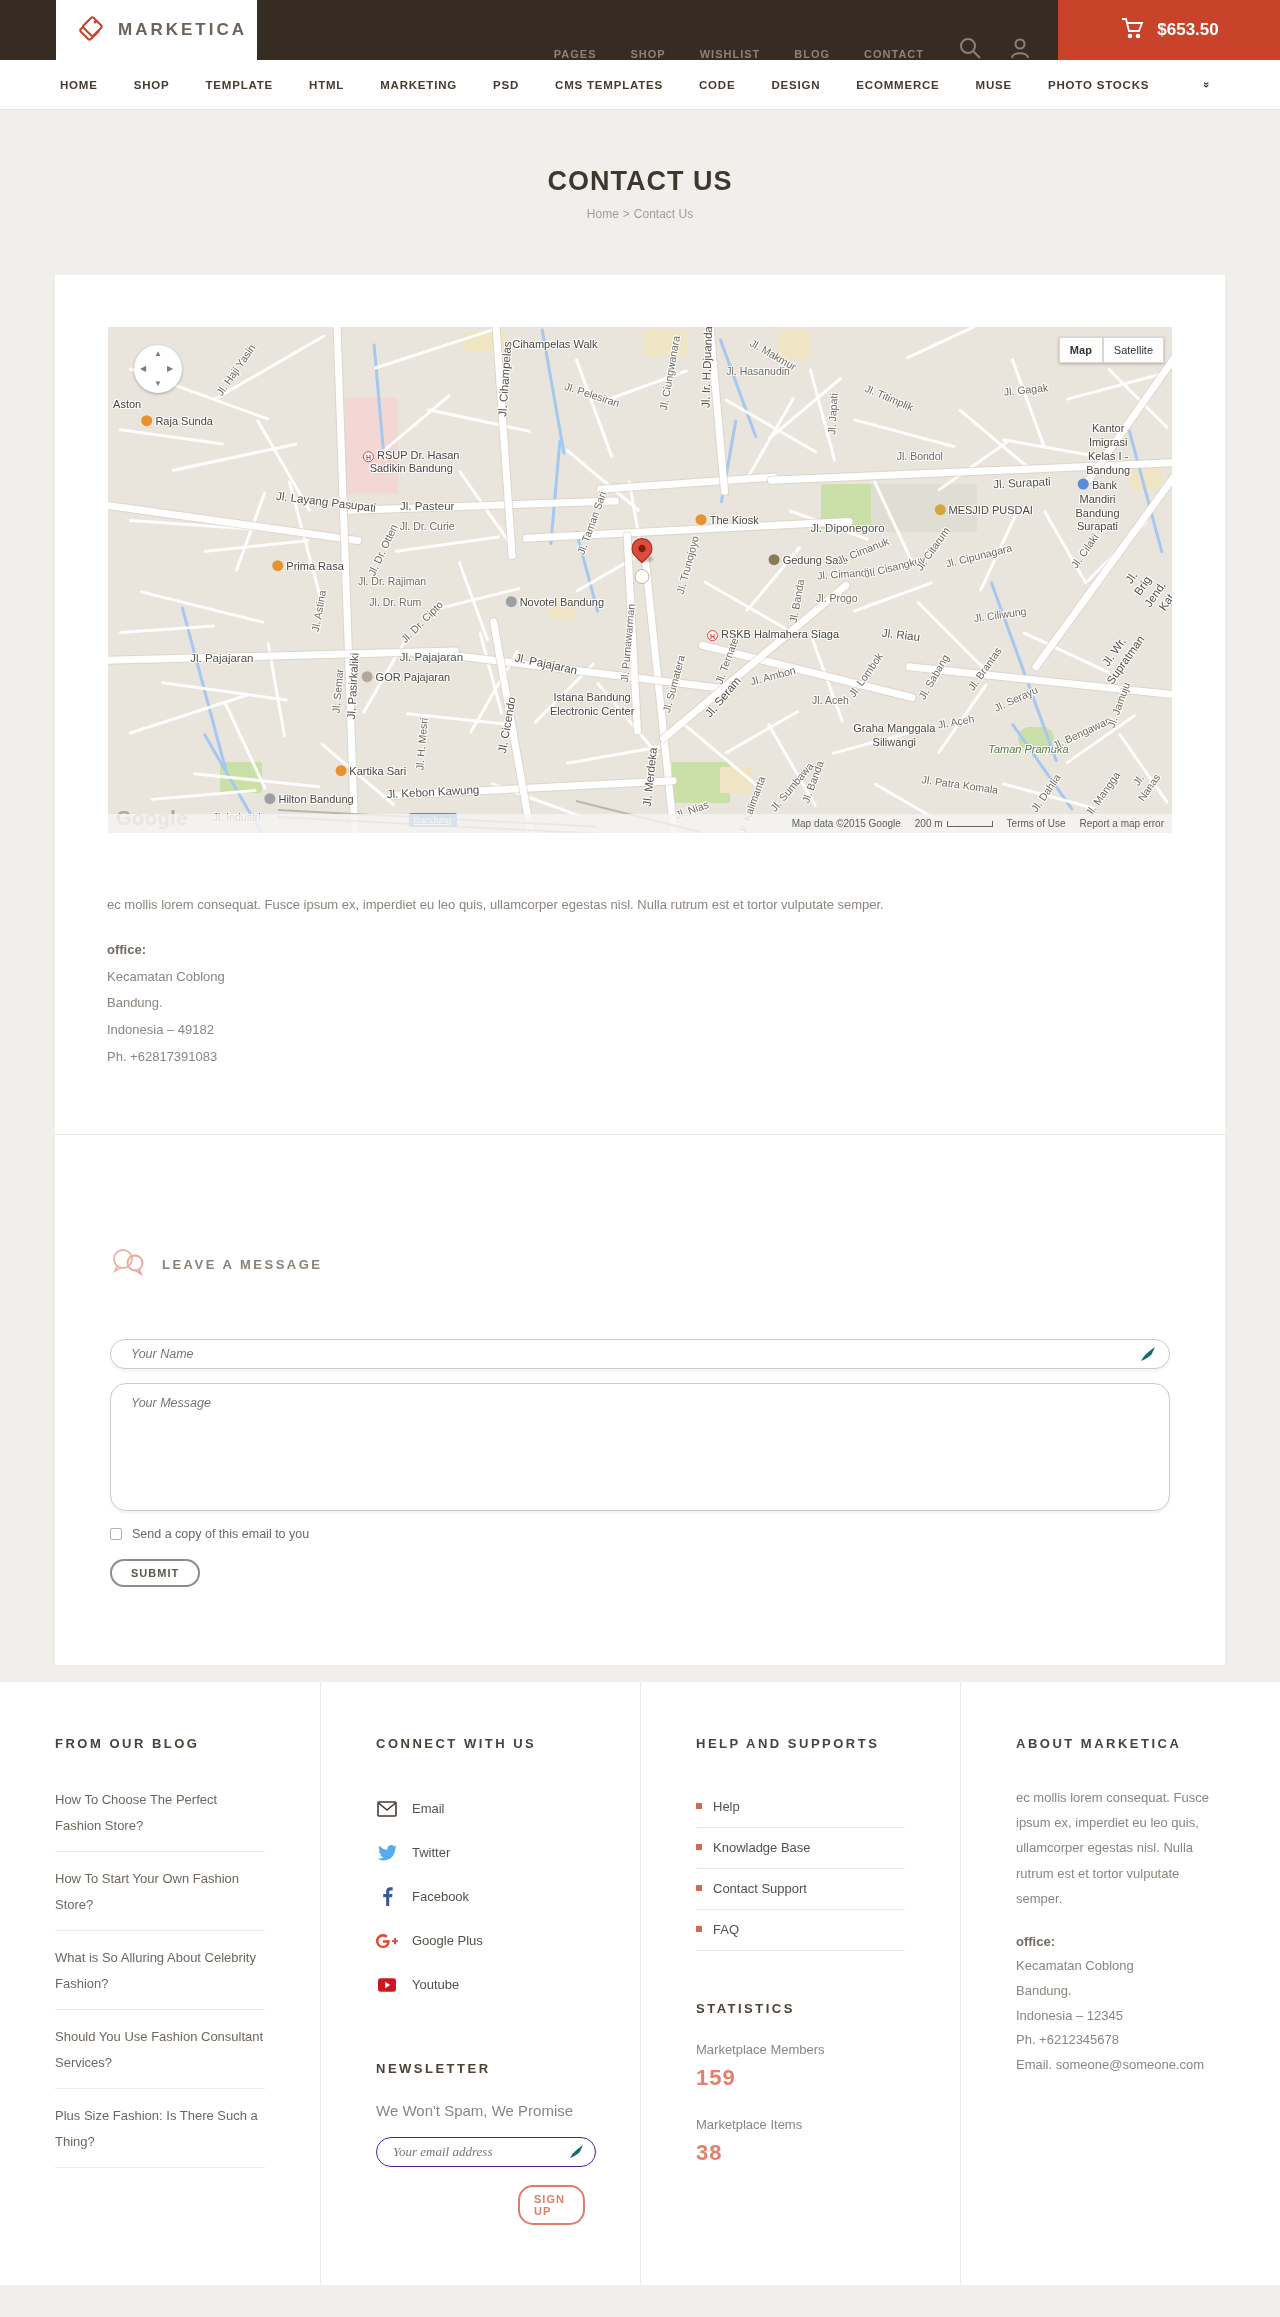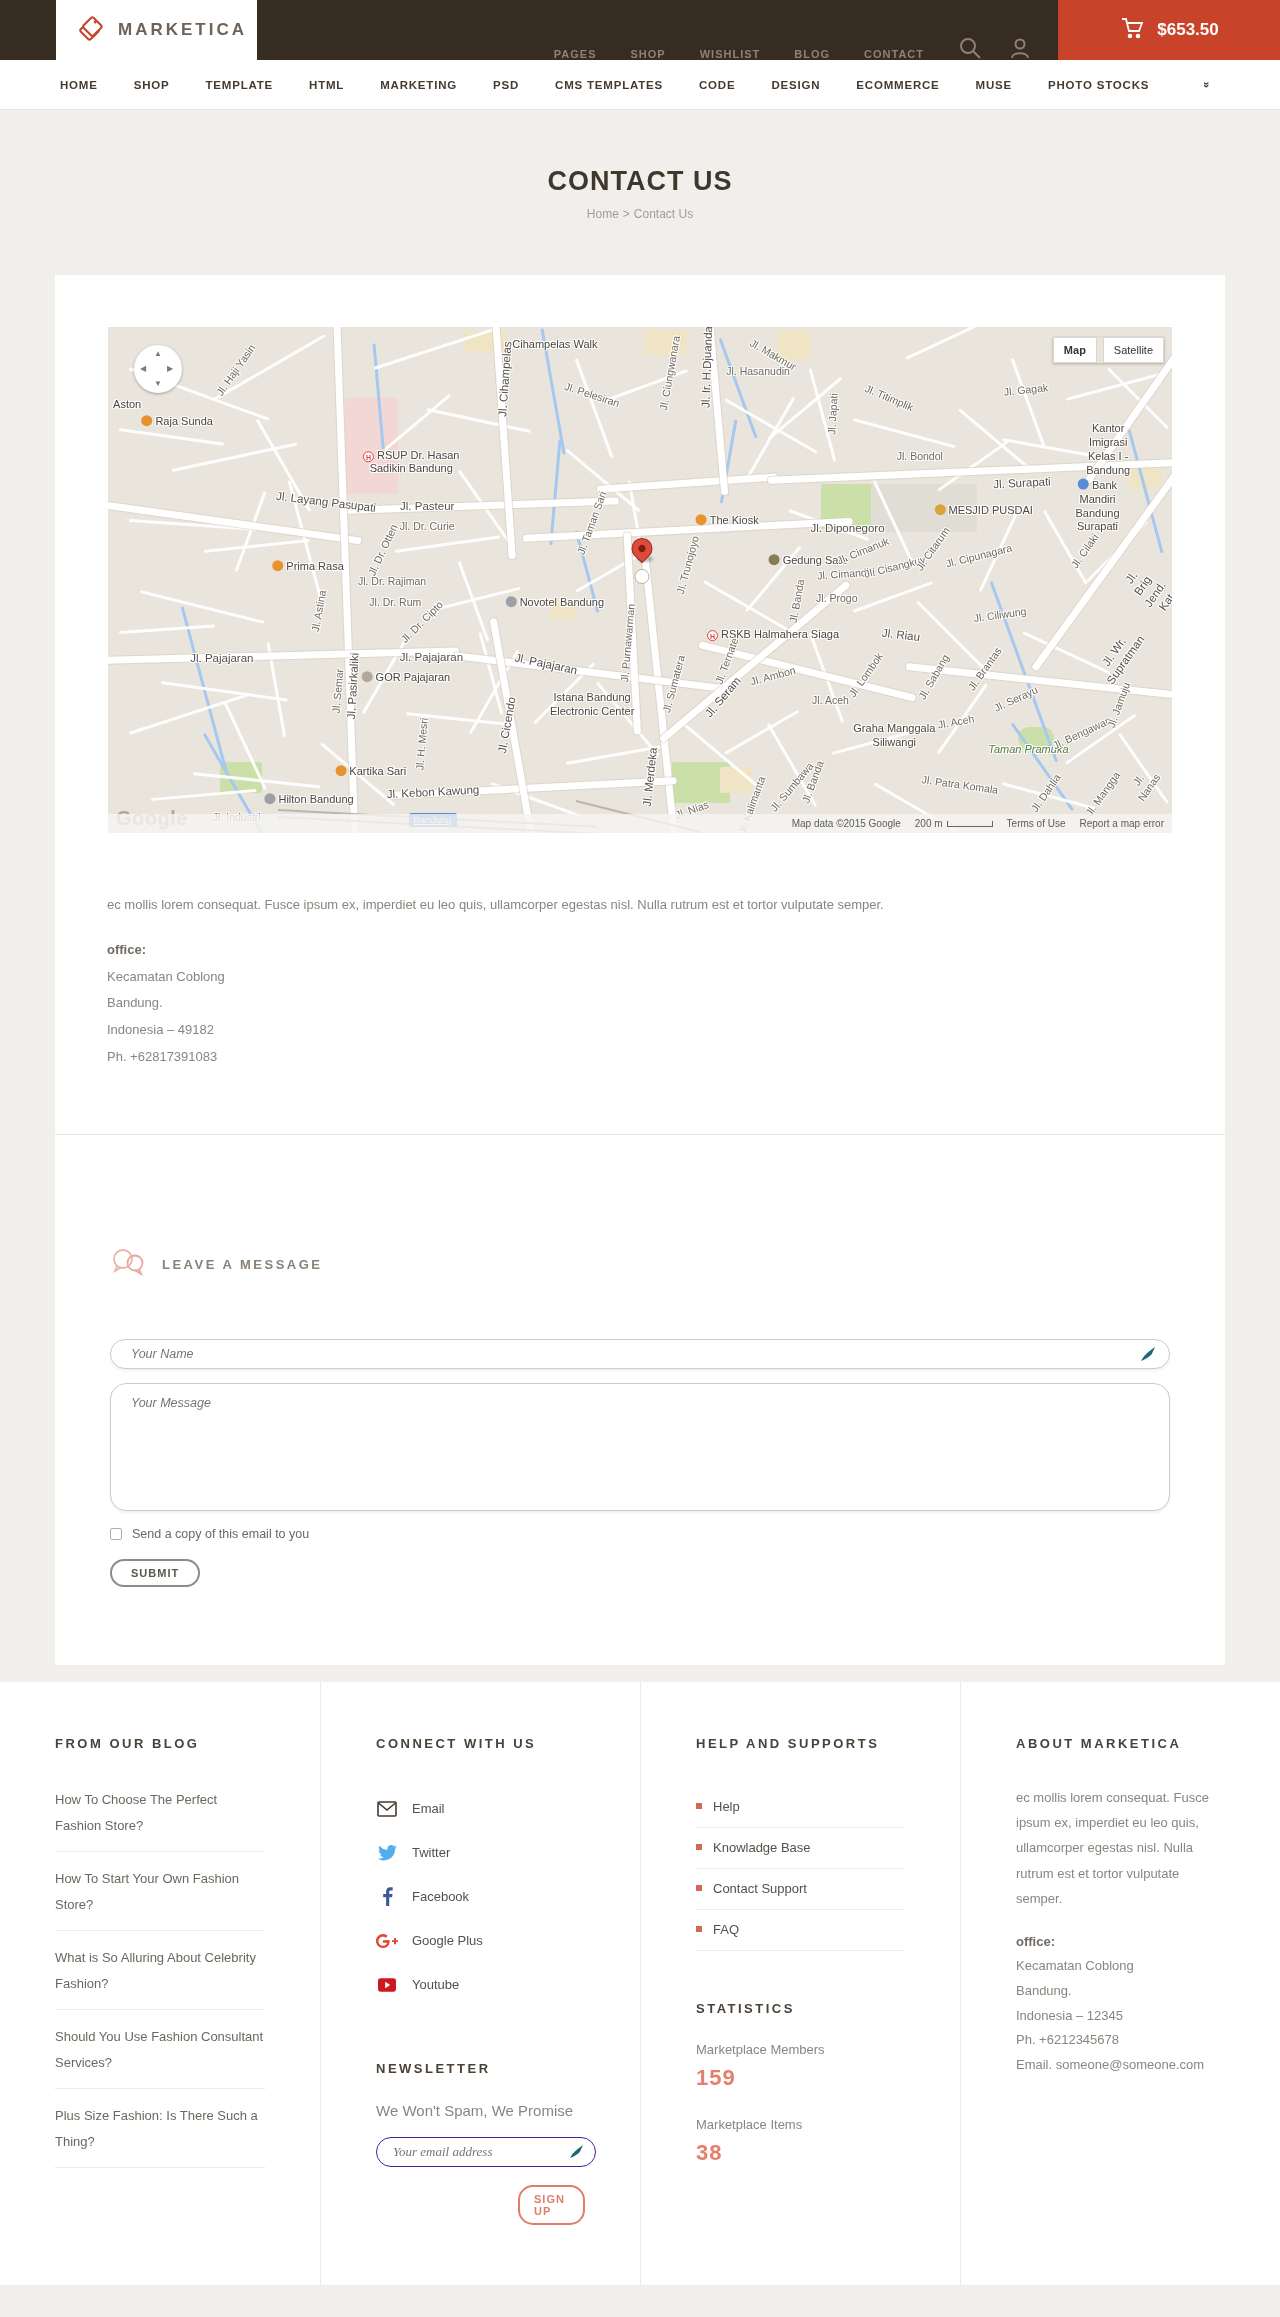--- a/index.html
+++ b/index.html
@@ -48,21 +48,21 @@
   .maplabel.area-lb  { font-size:11px; font-style:italic; color:#567d3e; }
   .poi-dot { display:inline-block; width:11px; height:11px; border-radius:50%; vertical-align:-1px; margin-right:3px;
     font-size:7px; line-height:11px; color:#fff; font-weight:bold; text-shadow:none; text-align:center; }
   .map-pin { position:absolute; width:21px; height:21px; background:#de4b3b; border:1px solid #8e2a1e; border-radius:50% 50% 50% 0;
     transform:translate(-50%,-100%) rotate(-45deg); z-index:5; }
   .map-pin:after { content:''; position:absolute; left:6px; top:6px; width:7px; height:7px; border-radius:50%; background:#7c1d12; }
   .pin-shadow { position:absolute; width:16px; height:6px; border-radius:50%; background:rgba(0,0,0,.25); transform:translate(-30%,-50%); filter:blur(1px); z-index:4; }
   .poi-under { position:absolute; width:15px; height:15px; background:#fff; border:1px solid #b9b3a9; border-radius:50%; transform:translate(-50%,0); z-index:3; }
   .map-ctl { position:absolute; left:26px; top:18px; width:48px; height:48px; background:#fff; border-radius:50%; box-shadow:0 1px 3px rgba(0,0,0,.3); z-index:6; }
   .map-ctl span { position:absolute; font-size:8px; color:#7a7a7a; cursor:pointer; }
-  .mapsat { position:absolute; top:10px; right:8px; display:flex; z-index:6; box-shadow:0 1px 3px rgba(0,0,0,.25);gap:6px; }
+  .mapsat { position:absolute; top:10px; right:8px; display:flex; z-index:6; box-shadow:0 1px 3px rgba(0,0,0,.25); }
   .mapsat div { background:#fff; font-size:11px; padding:6px 10px; color:#333; cursor:pointer; border:1px solid #d9d6d0; }
   .mapsat .on { font-weight:bold; }
   .attrib { position:absolute; right:0; bottom:0; left:0; height:19px; display:flex; justify-content:flex-end; align-items:center; gap:14px;
     background:rgba(245,244,241,.82); font-size:10px; color:#5c5c5c; padding-right:8px; z-index:6; }
   .attrib a { color:#5c5c5c; text-decoration:none; cursor:pointer; }
   .scalebar { width:46px; height:6px; border:1px solid #666; border-top:none; margin-left:4px; }
   .scalewrap { display:flex; align-items:center; }
   .glogo { position:absolute; left:8px; bottom:3px; font-size:20px; font-weight:bold; letter-spacing:0.5px; color:rgba(122,116,105,.55); z-index:6; }
   .station-chip { position:absolute; background:#5b8bd8; color:#fff; font-size:9.5px; padding:1px 5px 2px 5px; border-radius:2px; z-index:5; transform:translate(-50%,-50%); }
 

